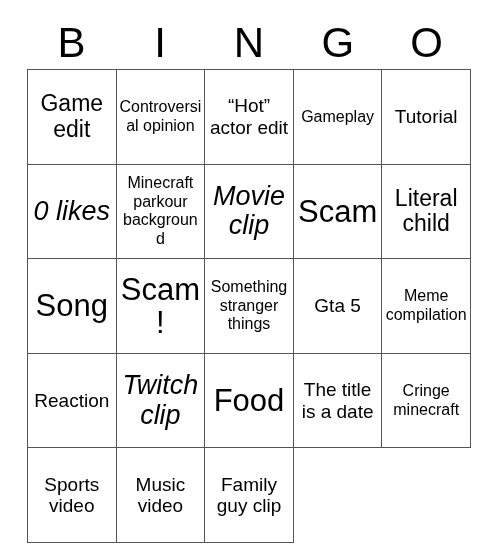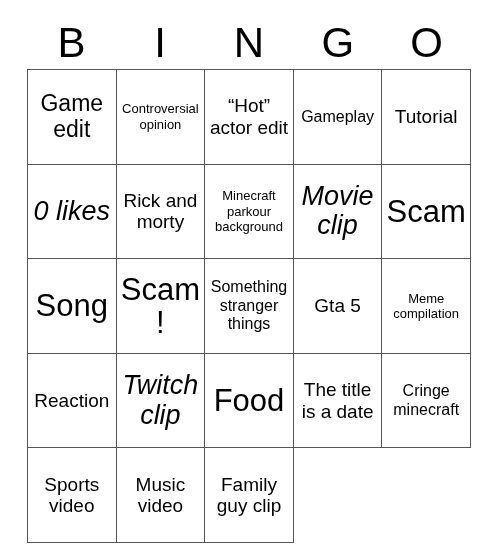--- a/index.html
+++ b/index.html
@@ -69,21 +69,21 @@
     overflow: hidden;
   }
   .cell-text {
     display: block;
     width: 100%;
     line-height: 1.12;
     word-wrap: break-word;
   }
 
   
-  .fs-xs  { font-size: 13px; line-height: 1.18; }
+  .fs-xs  { font-size: 16px; line-height: 1.18; }
   .fs-sm  { font-size: 16px; line-height: 1.16; }
   .fs-md  { font-size: 19px; line-height: 1.14; }
   .fs-lg  { font-size: 23px; line-height: 1.12; }
   .fs-xl  { font-size: 27px; line-height: 1.10; font-style: italic; }
   .fs-xxl { font-size: 31px; line-height: 1.08; }
 </style>
 </head>
 <body>
 
 <div id="bingo-card">
@@ -109,30 +109,30 @@
       <div class="bingo-cell">
         <span class="cell-text fs-sm">Gameplay</span>
       </div>
       <div class="bingo-cell">
         <span class="cell-text fs-md">Tutorial</span>
       </div>
       <div class="bingo-cell">
         <span class="cell-text fs-xl">0 likes</span>
       </div>
       <div class="bingo-cell">
-        <span class="cell-text fs-md">Rick and morty</span>
-      </div>
-      <div class="bingo-cell">
         <span class="cell-text fs-xs">Minecraft parkour background</span>
       </div>
       <div class="bingo-cell">
         <span class="cell-text fs-xl">Movie clip</span>
       </div>
       <div class="bingo-cell">
         <span class="cell-text fs-xxl">Scam</span>
+      </div>
+      <div class="bingo-cell">
+        <span class="cell-text fs-lg">Literal child</span>
       </div>
       <div class="bingo-cell">
         <span class="cell-text fs-xxl">Song</span>
       </div>
       <div class="bingo-cell">
         <span class="cell-text fs-xxl">Scam!</span>
       </div>
       <div class="bingo-cell">
         <span class="cell-text fs-sm">Something stranger things</span>
       </div>

